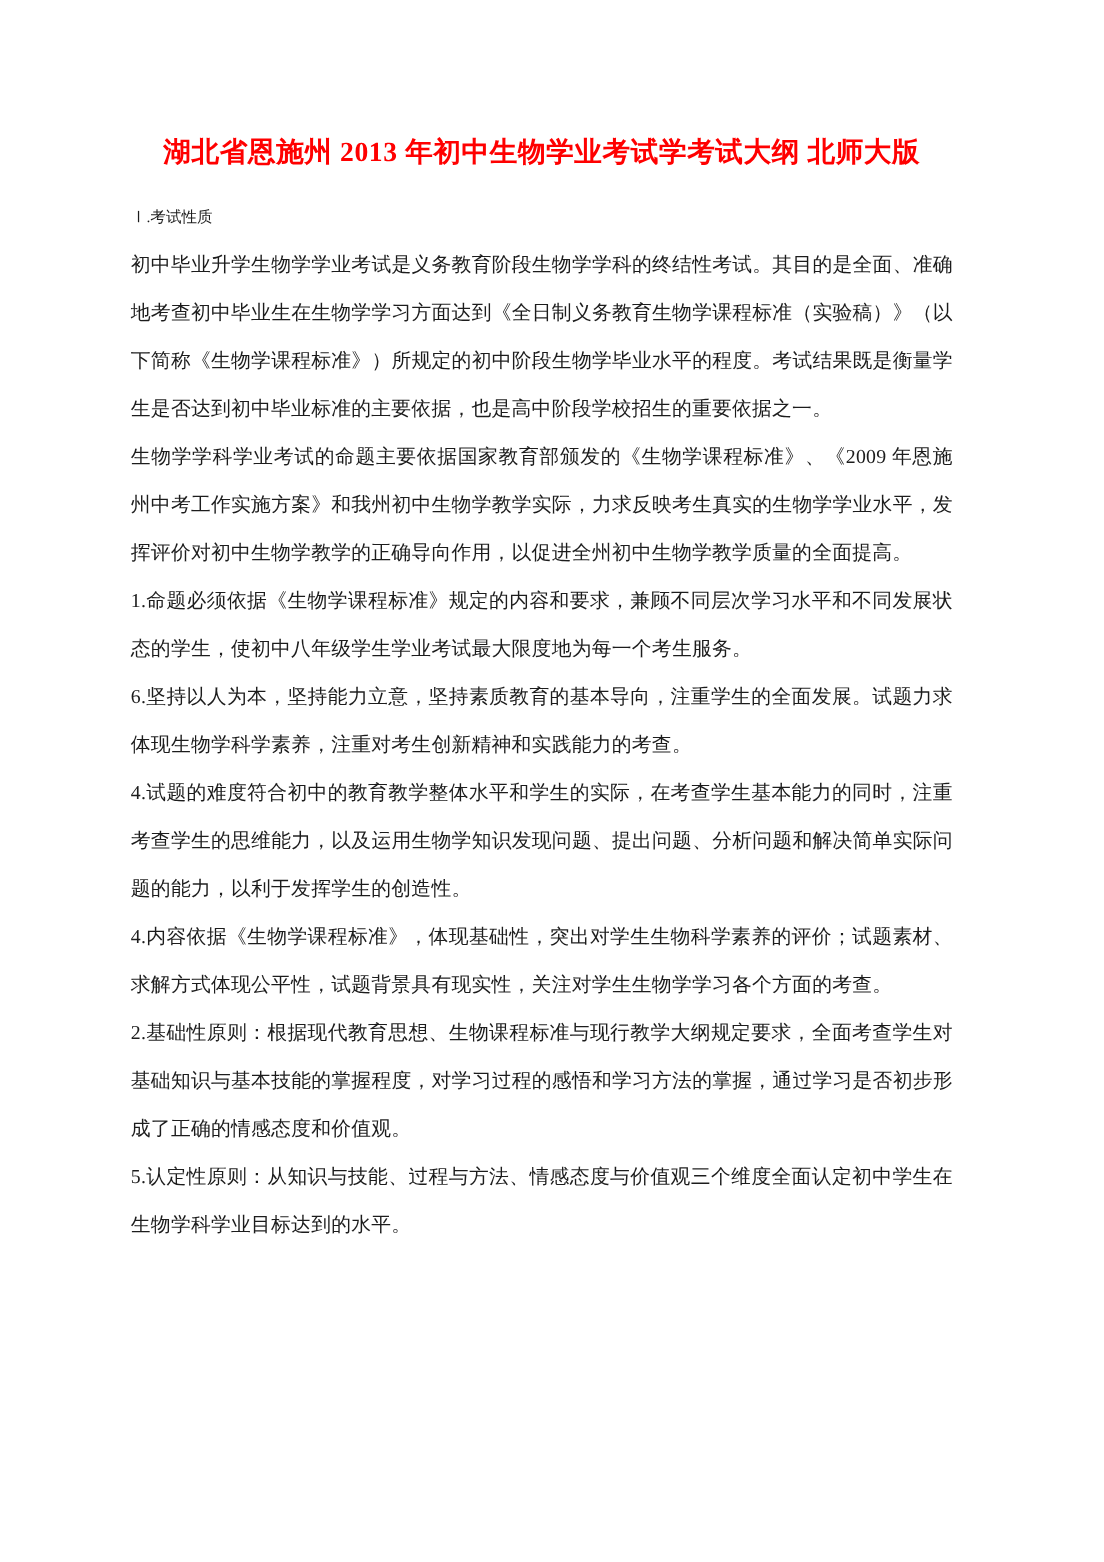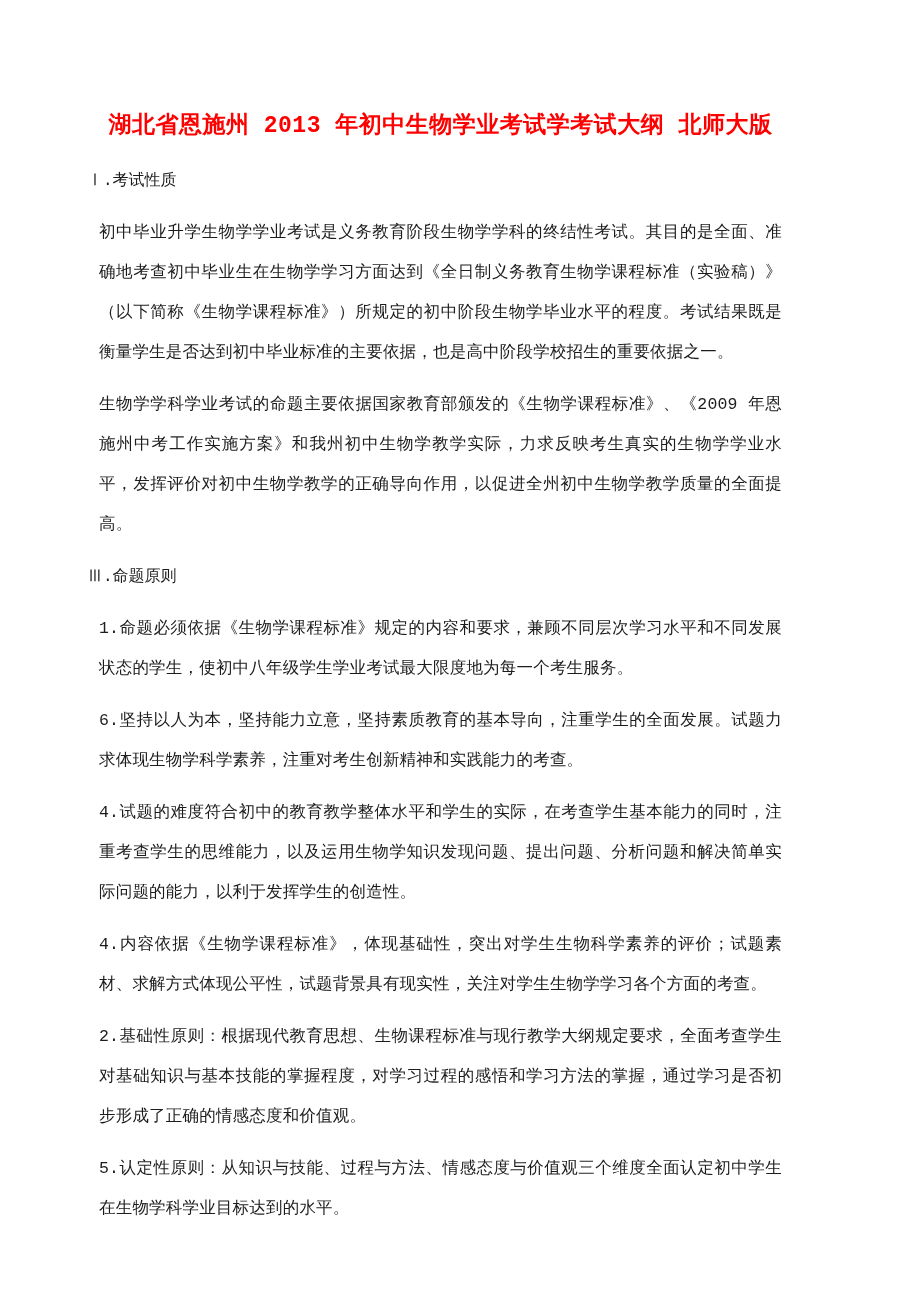--- a/index.html
+++ b/index.html
@@ -7,63 +7,62 @@
     padding: 0;
     background: #ffffff;
   }
   .page {
     position: relative;
     width: 920px;
     height: 1302px;
     margin: 0 auto;
     background: #ffffff;
     box-sizing: border-box;
-    padding: 108px 126px 0 87px;
-    font-family: Liberation Mono, monospace;
+    padding: 108px 126px 0 109px;
+    font-family: Liberation Serif, serif;
     color: #1c1c1c;
     overflow: hidden;
   }
   .doc-title {
     margin: 0 0 16px 0;
     font-size: 23px;
     font-weight: bold;
     line-height: 37px;
     text-align: center;
     color: #ff0000;
     letter-spacing: 0.5px;
   }
   .heading {
     margin: 0;
-    font-size: 16px;
+    font-size: 13px;
     line-height: 40px;
     text-align: left;
   }
   .para {
-    margin: 12px;
+    margin: 0;
     font-size: 16.5px;
     line-height: 40px;
     text-align: justify;
     text-align-last: left;
     letter-spacing: 0.2px;
   }
 </style>
 </head>
 <body>
 
 <div class="page">
   <h1 class="doc-title">湖北省恩施州 2013 年初中生物学业考试学考试大纲 北师大版</h1>
 
   <div class="content">
 
     <p class="heading">Ⅰ.考试性质</p>
     <p class="para">初中毕业升学生物学学业考试是义务教育阶段生物学学科的终结性考试。其目的是全面、准确地考查初中毕业生在生物学学习方面达到《全日制义务教育生物学课程标准（实验稿）》（以下简称《生物学课程标准》）所规定的初中阶段生物学毕业水平的程度。考试结果既是衡量学生是否达到初中毕业标准的主要依据，也是高中阶段学校招生的重要依据之一。</p>
 
     <p class="para">生物学学科学业考试的命题主要依据国家教育部颁发的《生物学课程标准》、《2009 年恩施州中考工作实施方案》和我州初中生物学教学实际，力求反映考生真实的生物学学业水平，发挥评价对初中生物学教学的正确导向作用，以促进全州初中生物学教学质量的全面提高。</p>
 
-    <p class="heading">Ⅲ.命题原则</p>
     <p class="para">1.命题必须依据《生物学课程标准》规定的内容和要求，兼顾不同层次学习水平和不同发展状态的学生，使初中八年级学生学业考试最大限度地为每一个考生服务。</p>
     <p class="para">6.坚持以人为本，坚持能力立意，坚持素质教育的基本导向，注重学生的全面发展。试题力求体现生物学科学素养，注重对考生创新精神和实践能力的考查。</p>
     <p class="para">4.试题的难度符合初中的教育教学整体水平和学生的实际，在考查学生基本能力的同时，注重考查学生的思维能力，以及运用生物学知识发现问题、提出问题、分析问题和解决简单实际问题的能力，以利于发挥学生的创造性。</p>
     <p class="para">4.内容依据《生物学课程标准》，体现基础性，突出对学生生物科学素养的评价；试题素材、求解方式体现公平性，试题背景具有现实性，关注对学生生物学学习各个方面的考查。</p>
     <p class="para">2.基础性原则：根据现代教育思想、生物课程标准与现行教学大纲规定要求，全面考查学生对基础知识与基本技能的掌握程度，对学习过程的感悟和学习方法的掌握，通过学习是否初步形成了正确的情感态度和价值观。</p>
     <p class="para">5.认定性原则：从知识与技能、过程与方法、情感态度与价值观三个维度全面认定初中学生在生物学科学业目标达到的水平。</p>
 
 
   </div>
 </div>

